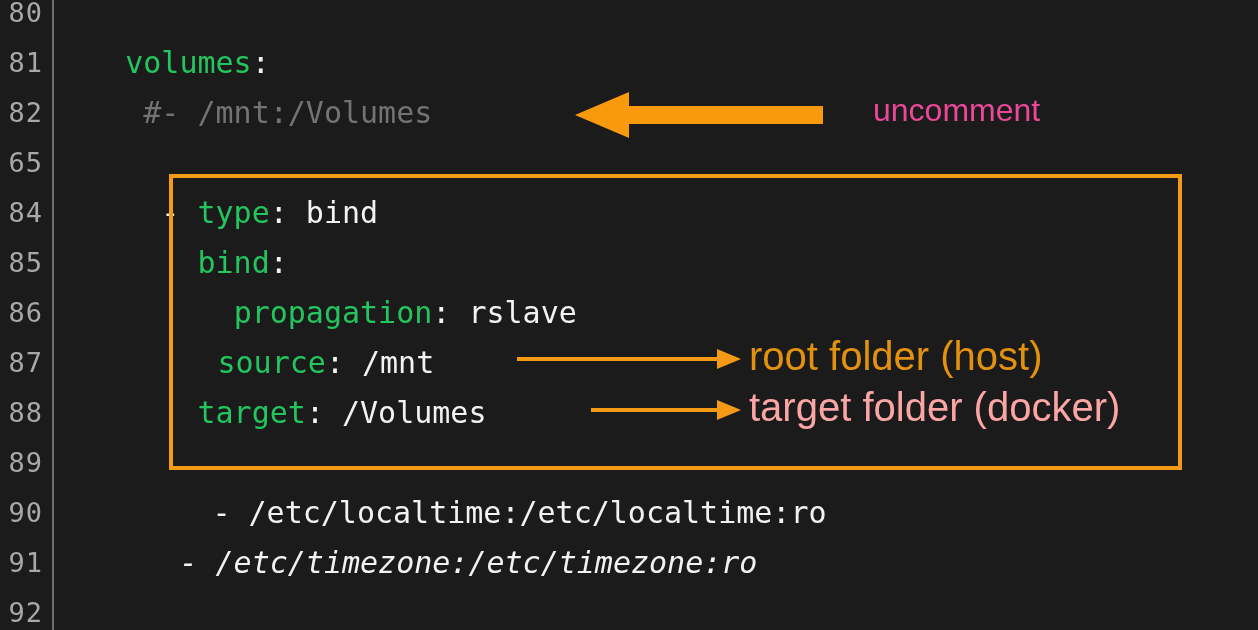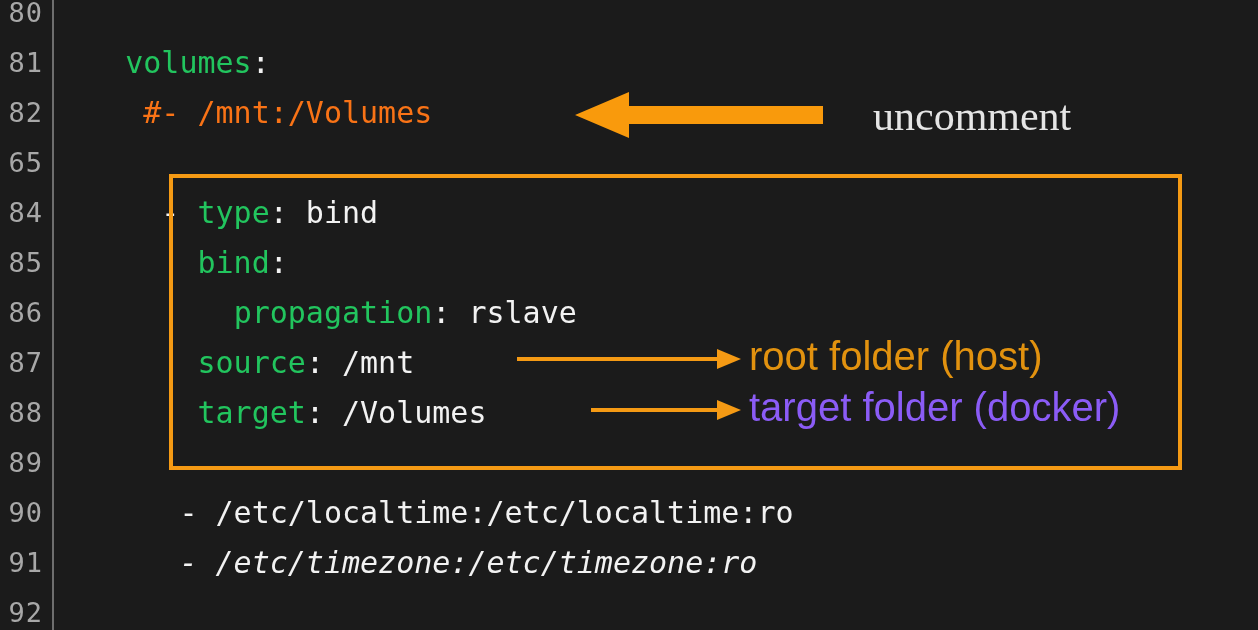--- a/index.html
+++ b/index.html
@@ -53,21 +53,21 @@
     position: absolute;
     left: 0;
     height: 50px;
     line-height: 50px;
     white-space: pre;
     font-family: "DejaVu Sans Mono", "Liberation Mono", monospace;
     font-size: 30px;
   }
   .tok-key   { color: #22c55e; }
   .tok-plain { color: #f2f2f2; }
-  .tok-comment { color: #f97316; }
+  .tok-comment { color: #737373; }
 
   
   #hl-box {
     position: absolute;
     left: 169px;
     top: 174px;
     width: 1013px;
     height: 296px;
     border: 4px solid #f59a14;
     box-sizing: border-box;
@@ -76,35 +76,34 @@
 
   
   .anno-text {
     position: absolute;
     font-family: "Liberation Sans", "DejaVu Sans", sans-serif;
     white-space: nowrap;
   }
   #anno-uncomment {
     left: 873px;
     top: 92px;
-    font-size: 42px;
-    color: #e5e5e5;
-    font-family: Liberation Serif, serif;
+    font-size: 32px;
+    color: #ec4899;
   }
   #anno-root {
     left: 749px;
     top: 334px;
     font-size: 40px;
     color: #e2920f;
   }
   #anno-target {
     left: 749px;
     top: 385px;
     font-size: 40px;
-    color: #8b5cf6;
+    color: #fca5a5;
   }
 
   .arrow-svg { position: absolute; overflow: visible; }
   #arrow-uncomment { left: 575px; top: 92px; }
   #arrow-root      { left: 515px; top: 348px; }
   #arrow-target    { left: 589px; top: 399px; }
 </style>
 </head>
 <body>
 
@@ -128,24 +127,24 @@
   <div id="gutter-divider"></div>
 
   <div id="code">
       <div class="codeline" style="top: -12px;"></div>
       <div class="codeline" style="top: 38px;"><span class="tok-key">    volumes</span><span class="tok-plain">:</span></div>
       <div class="codeline" style="top: 88px;"><span class="tok-comment">     #- /mnt:/Volumes</span></div>
       <div class="codeline" style="top: 138px;"></div>
       <div class="codeline" style="top: 188px;"><span class="tok-plain">      - </span><span class="tok-key">type</span><span class="tok-plain">: bind</span></div>
       <div class="codeline" style="top: 238px;"><span class="tok-plain">        </span><span class="tok-key">bind</span><span class="tok-plain">:</span></div>
       <div class="codeline" style="top: 288px;"><span class="tok-plain">          </span><span class="tok-key">propagation</span><span class="tok-plain">: rslave</span></div>
-      <div class="codeline" style="top: 338px;"><span class="tok-plain">        </span><span class="tok-key">source</span><span class="tok-plain">: /mnt</span></div>
+      <div class="codeline" style="top: 338px; padding-left: 20px;"><span class="tok-plain">        </span><span class="tok-key">source</span><span class="tok-plain">: /mnt</span></div>
       <div class="codeline" style="top: 388px;"><span class="tok-plain">        </span><span class="tok-key">target</span><span class="tok-plain">: /Volumes</span></div>
       <div class="codeline" style="top: 438px;"></div>
-      <div class="codeline" style="top: 488px;"><span class="tok-plain">       - /etc/localtime:/etc/localtime:ro</span></div>
+      <div class="codeline" style="top: 488px; padding-left: 33px;"><span class="tok-plain">       - /etc/localtime:/etc/localtime:ro</span></div>
       <div class="codeline" style="top: 538px; font-style: italic;"><span class="tok-plain">       - /etc/timezone:/etc/timezone:ro</span></div>
       <div class="codeline" style="top: 588px;"></div>
     </div>
 
   <div id="hl-box"></div>
 
   <svg id="arrow-uncomment" class="arrow-svg" width="248" height="46" viewBox="0 0 248 46">
     <polygon points="0,23 54,0 54,14 248,14 248,32 54,32 54,46" fill="#f99a0c"></polygon>
   </svg>
   <div id="anno-uncomment" class="anno-text">uncomment</div>

